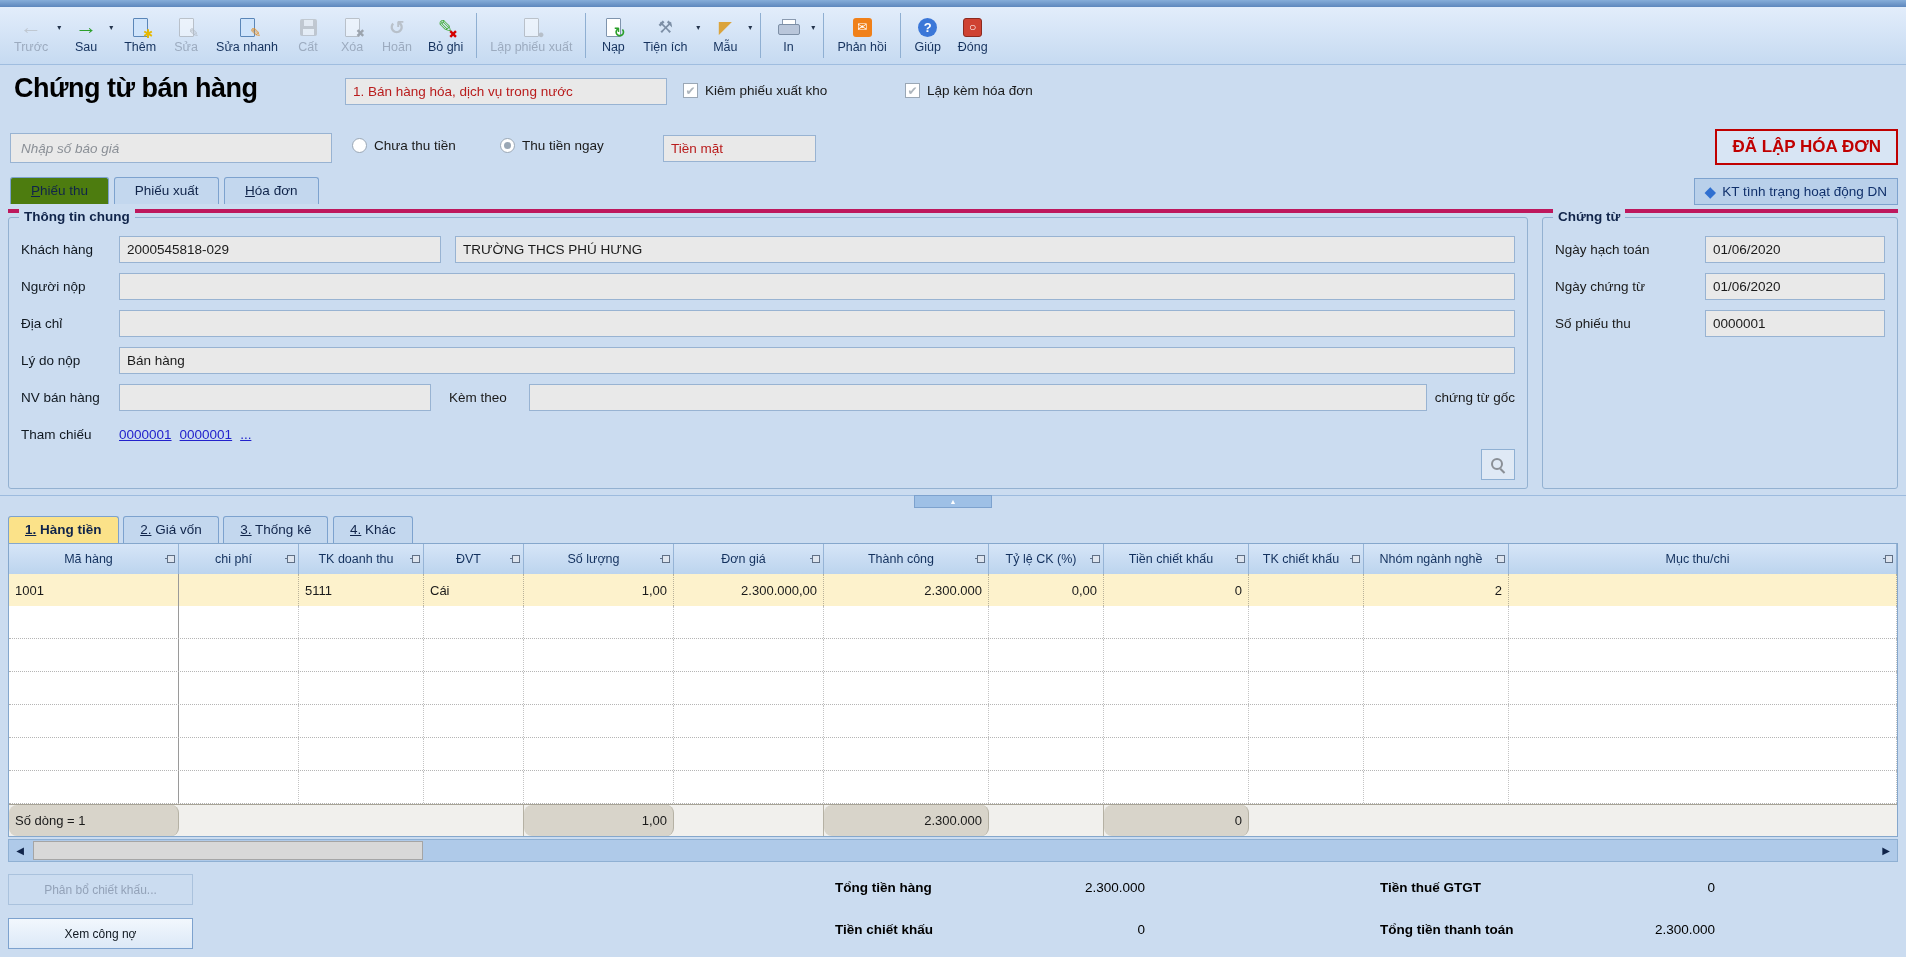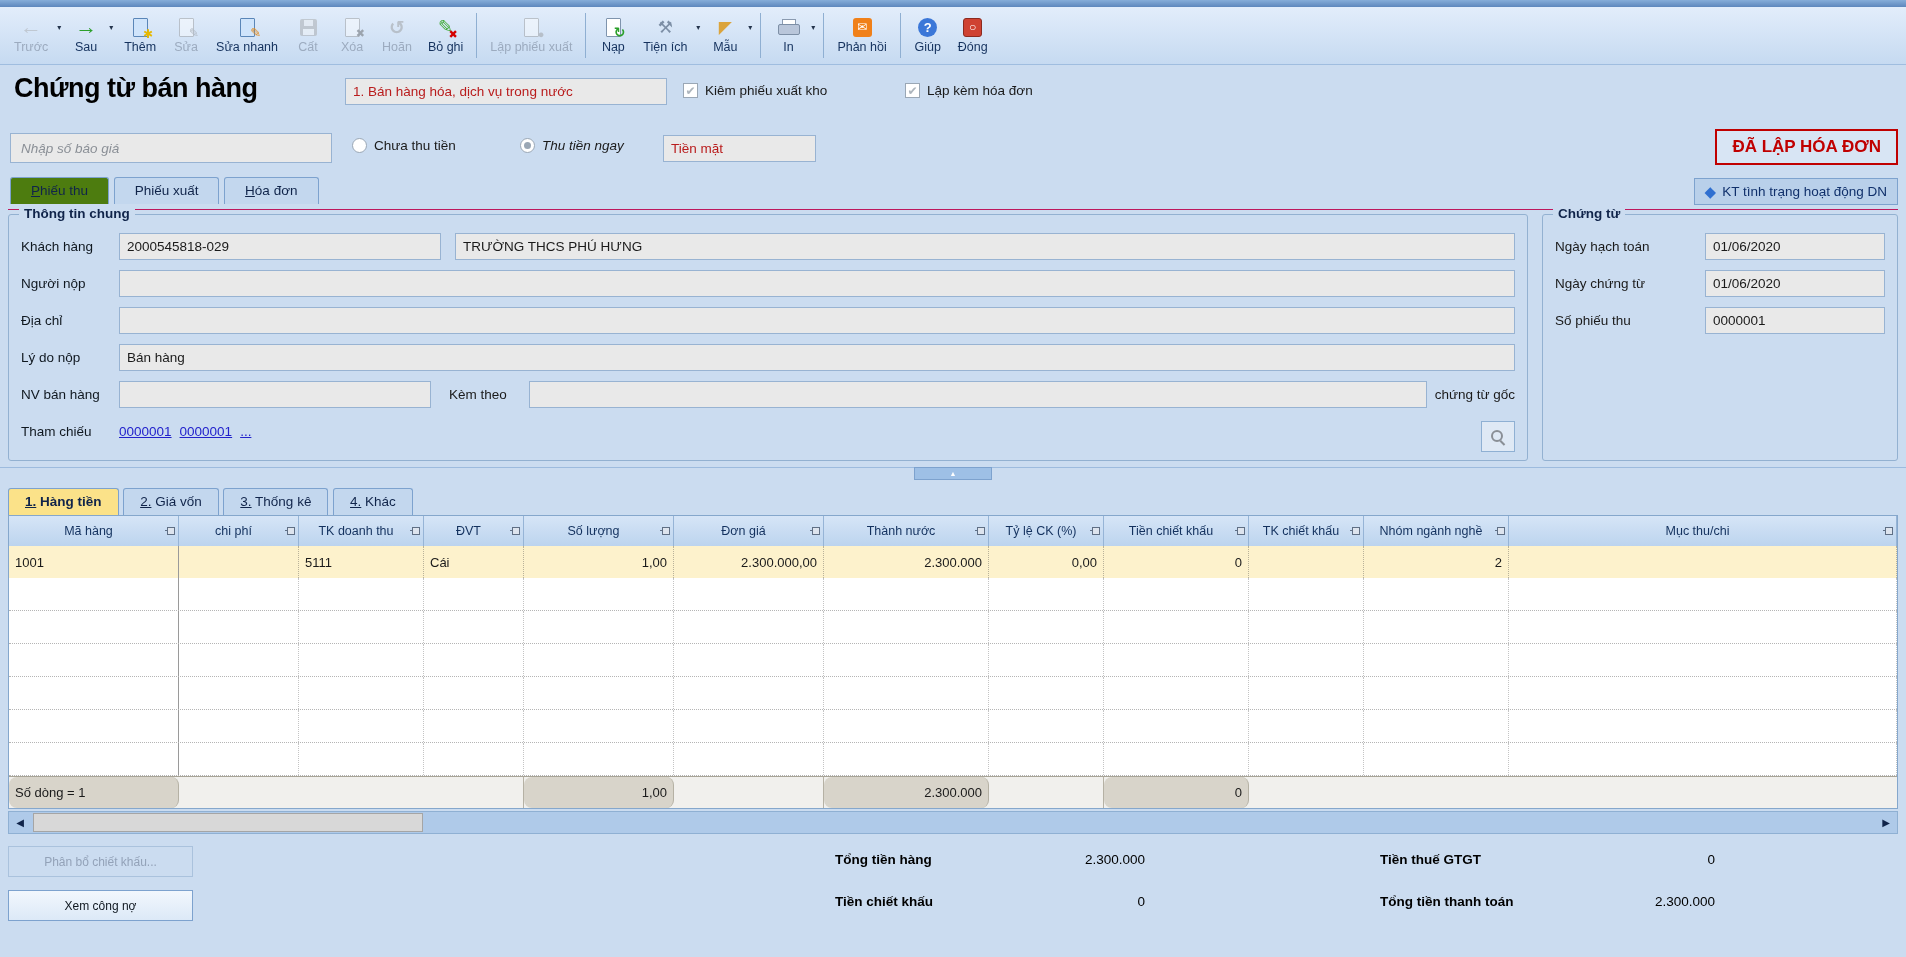--- a/index.html
+++ b/index.html
@@ -65,21 +65,21 @@
     position: absolute; left: 10px; top: 0; width: 322px; height: 30px;
     background: #e9e9e9; border: 1px solid #98b3d2; padding: 0 10px;
     font-family: "Liberation Sans", "DejaVu Sans", sans-serif;
     font-size: 13.5px; color: #444;
   }
   .quote-input::placeholder { font-style: italic; color: #8a8f96; opacity: 1; }
   .radio { position: absolute; display: flex; align-items: center; gap: 7px; font-size: 13.5px; top: 5px; }
   .r-circle { width: 15px; height: 15px; border-radius: 50%; background: #fff; border: 1px solid #9aa7b5; position: relative; }
   .r-circle.sel:before { content:""; position:absolute; left:3px; top:3px; width:7px; height:7px; border-radius:50%; background:#9aa7b5; }
   .radio1 { left: 352px; }
-  .radio2 { left: 520px; font-style: italic; }
+  .radio2 { left: 500px; }
   .pay-box { left: 663px; top: 2px; width: 153px; height: 27px; }
   .badge-invoice {
     position: absolute; right: 8px; top: -4px; height: 36px;
     border: 2px solid #c00000; color: #c00000; font-weight: bold; font-size: 17px;
     display: flex; align-items: center; padding: 0 15px; background: rgba(255,255,255,0.25);
   }
 
   
   .tabs-row { position: relative; height: 28px; margin-top: 10px; padding-left: 10px; }
   .dtab {
@@ -90,21 +90,21 @@
   .dtab.active { background: #4d7c0f; font-weight: normal; }
   .ufl::first-letter { text-decoration: underline; }
   .kt-btn {
     position: absolute; right: 8px; bottom: 0; height: 27px;
     background: #b9d0ea; border: 1px solid #7da2ce; display: flex; align-items: center; gap: 6px;
     padding: 0 10px; font-size: 13.5px; color: #10306b; cursor: default;
   }
   .kt-diamond { color: #2f6fd0; font-size: 15px; }
 
   
-  .info-row { display: flex; margin: 4px 8px 0; height: 252px; border-top: 1px solid #be185d; padding-top: 4px; }
+  .info-row { display: flex; margin: 4px 8px 0; height: 280px; border-top: 4px solid #be185d; padding-top: 4px; }
   .gbox { border: 1px solid #93b1d1; border-radius: 3px; position: relative; }
   .gbox-title { position: absolute; top: -9px; left: 10px; background: #cbdcf0; padding: 0 5px; font-weight: bold; font-size: 13.5px; color: #10244a; }
   .gb-left { flex: 1; margin-right: 14px; padding: 18px 12px 8px 12px; }
   .gb-right { width: 356px; padding: 18px 10px 8px 12px; }
   .frow { display: flex; align-items: center; margin-bottom: 10px; height: 27px; }
   .flabel { width: 98px; flex: none; font-size: 13.5px; color: #101820; }
   .field {
     background: #e9e9e9; border: 1px solid #98b3d2; height: 27px;
     display: flex; align-items: center; padding: 0 7px; font-size: 13.5px; color: #1a1a1a;
   }
@@ -437,21 +437,21 @@
         </div>
       <div class="hcell c4">
           <span>Số lượng</span>
           <span class="pin"></span>
         </div>
       <div class="hcell c5">
           <span>Đơn giá</span>
           <span class="pin"></span>
         </div>
       <div class="hcell c6">
-          <span>Thành nước</span>
+          <span>Thành công</span>
           <span class="pin"></span>
         </div>
       <div class="hcell c7">
           <span>Tỷ lệ CK (%)</span>
           <span class="pin"></span>
         </div>
       <div class="hcell c8">
           <span>Tiền chiết khấu</span>
           <span class="pin"></span>
         </div>

